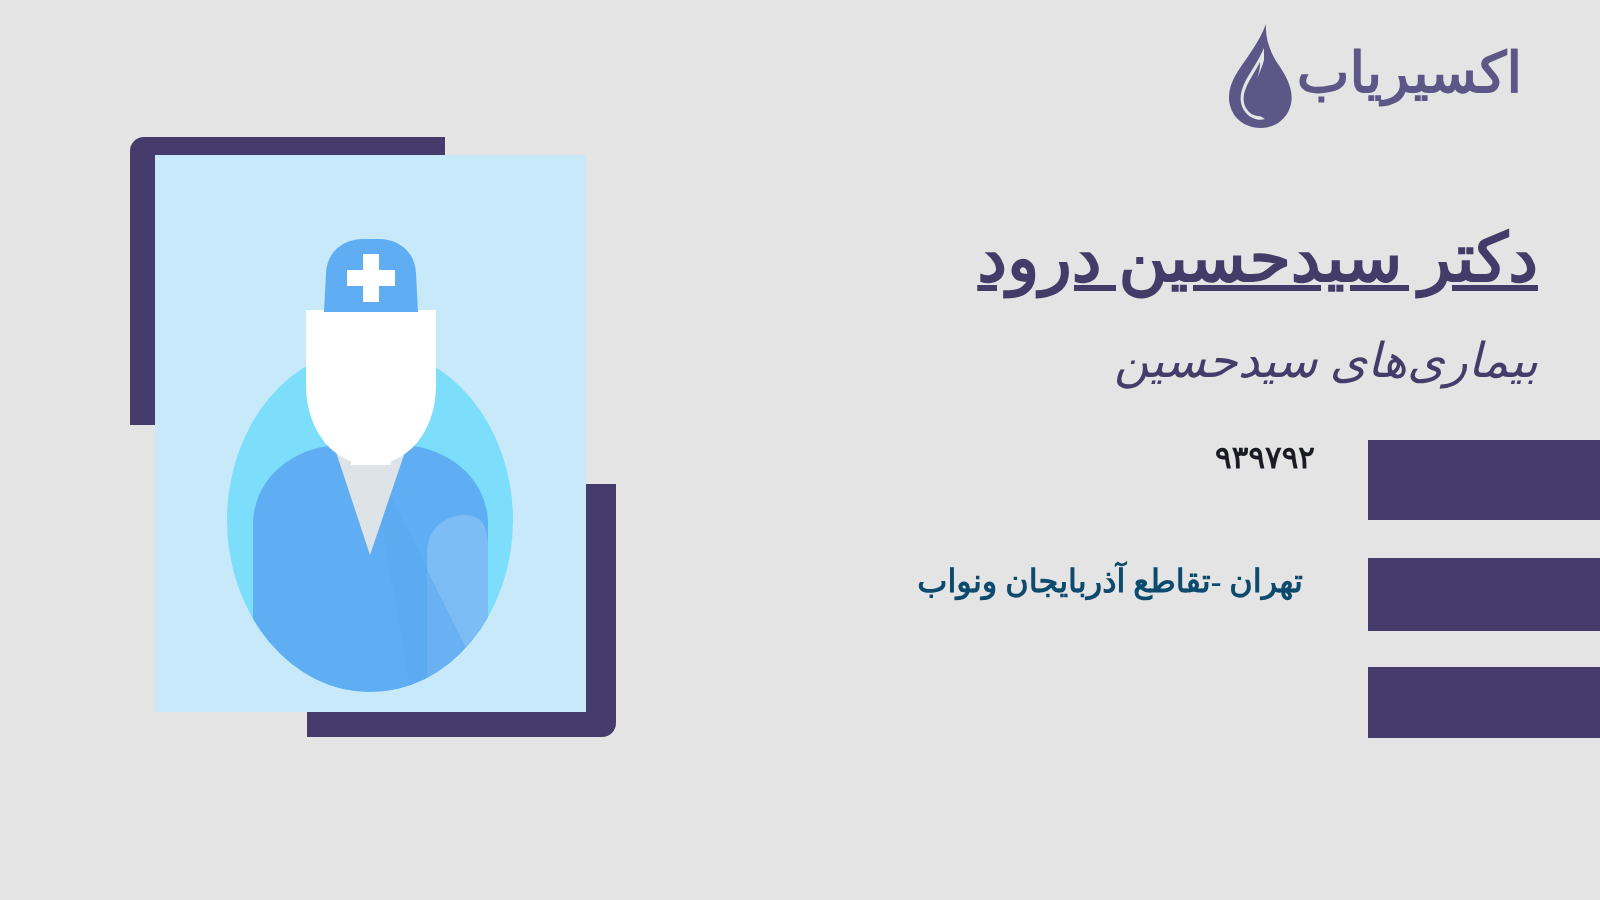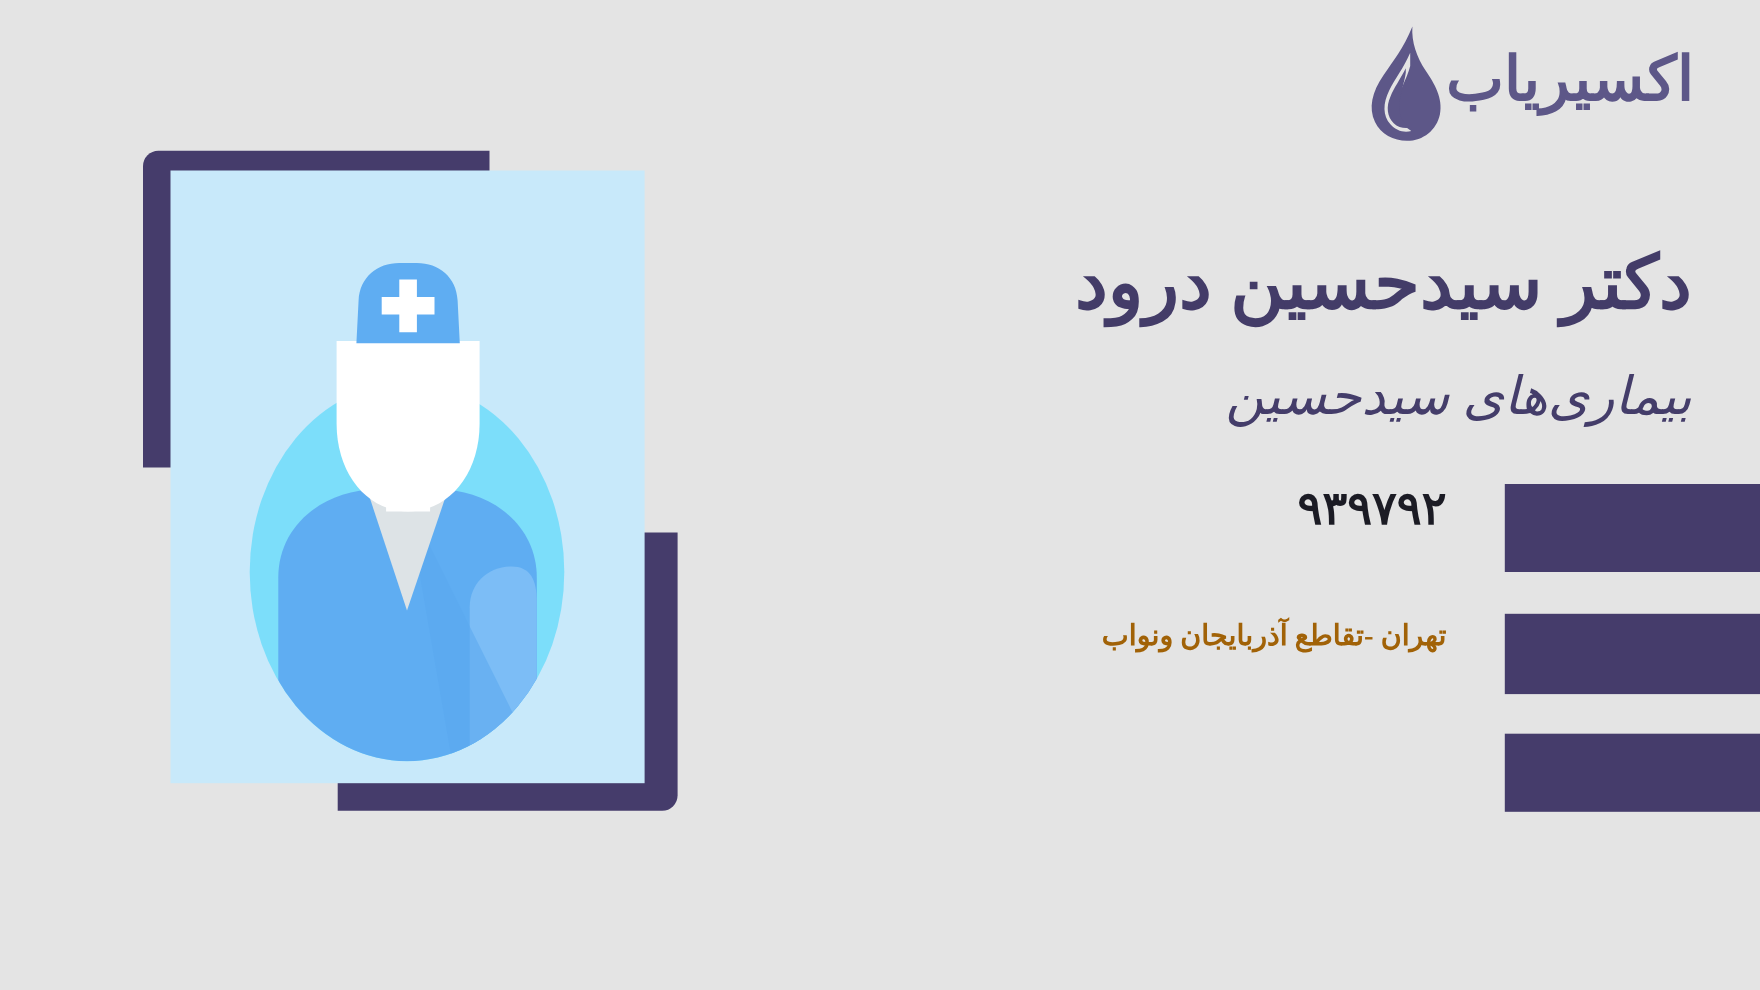--- a/index.html
+++ b/index.html
@@ -18,21 +18,21 @@
     width: 1600px;
     height: 900px;
     background: #e4e4e4;
     overflow: hidden;
   }
 
   
   #brand {
     position: absolute;
     top: 22px;
-    right: 60px;
+    right: 78px;
     display: flex;
     align-items: center;
     gap: 3px;
     direction: rtl;
   }
   #brand-mark {
     width: 74px;
     height: 108px;
     display: block;
   }
@@ -104,54 +104,55 @@
     position: absolute;
     right: 62px;
     top: 222px;
     font-family: "Liberation Serif", serif;
     font-size: 67px;
     font-weight: bold;
     color: #433c68;
     line-height: 1.1;
     white-space: nowrap;
     direction: rtl;
+    text-decoration: underline;
   }
   #specialty {
     position: absolute;
     right: 62px;
     top: 332px;
     font-family: "Liberation Serif", serif;
     font-size: 48px;
     font-weight: normal;
     font-style: italic;
     color: #443d6a;
     line-height: 1.2;
     white-space: nowrap;
     direction: rtl;
   }
   #phone {
     position: absolute;
     right: 285px;
     top: 442px;
     font-family: "Liberation Serif", serif;
-    font-size: 42px;
+    font-size: 31px;
     font-weight: bold;
     color: #1b1b24;
     line-height: 1;
     white-space: nowrap;
     direction: rtl;
   }
   #address {
     position: absolute;
-    right: 285px;
+    right: 297px;
     top: 565px;
     font-family: "Liberation Serif", serif;
-    font-size: 26px;
-    font-weight: bold;
-    color: #a16207;
+    font-size: 32px;
+    font-weight: bold;
+    color: #0c4a6e;
     line-height: 1;
     white-space: nowrap;
     direction: rtl;
   }
 
   
   .edge-bar {
     position: absolute;
     right: 0;
     background: #453c6b;

